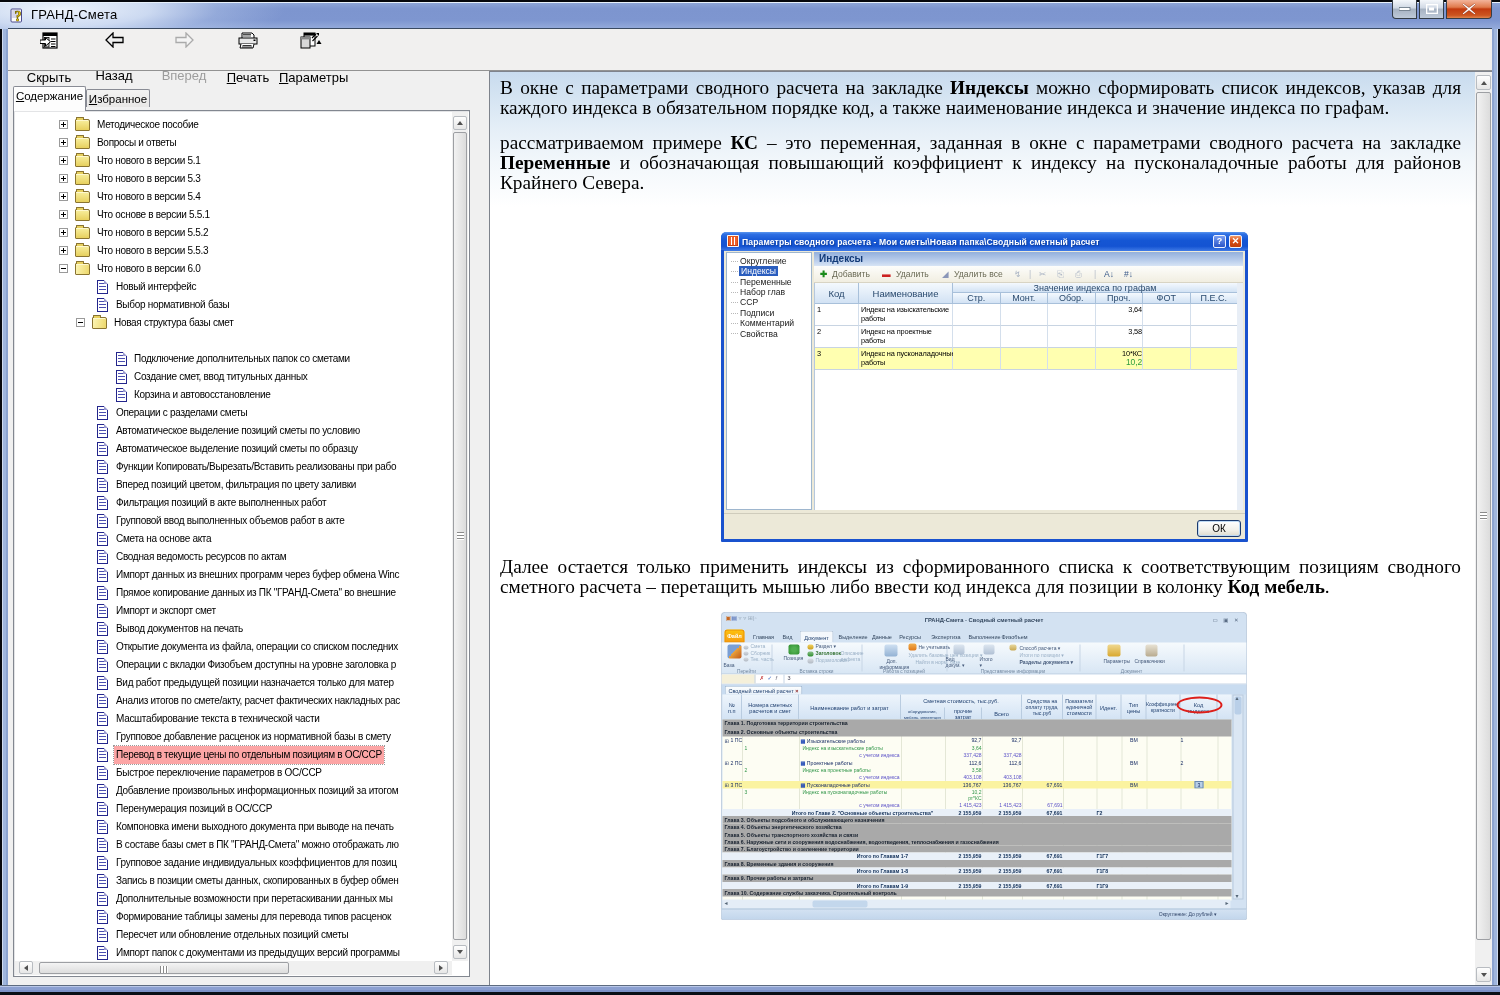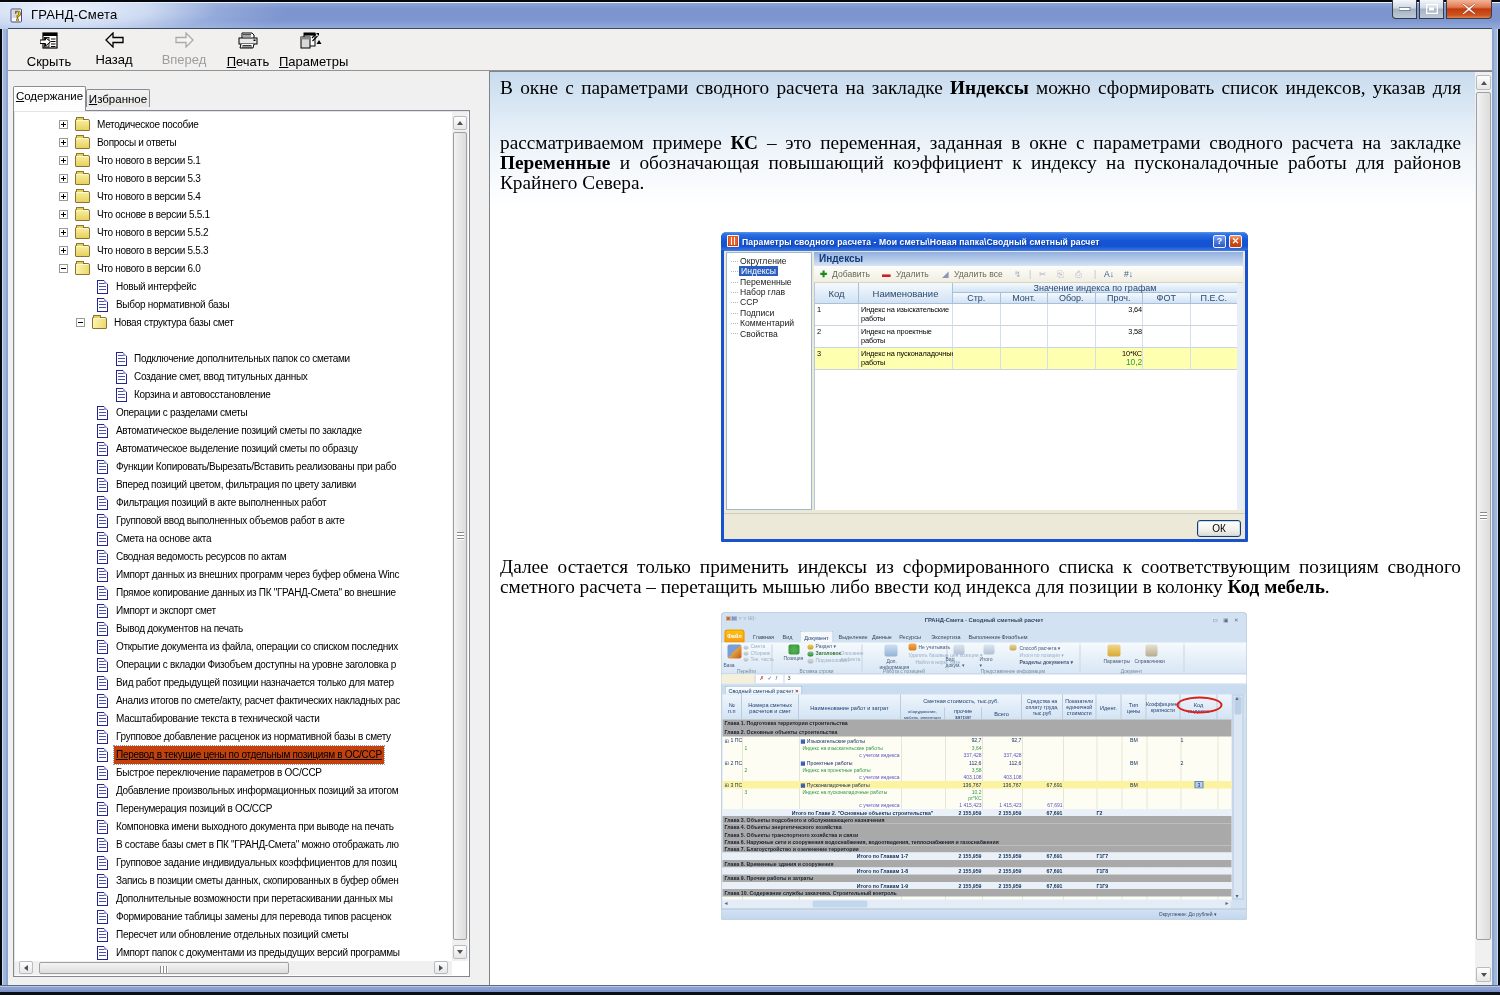--- a/index.html
+++ b/index.html
@@ -22,33 +22,33 @@
 
 #winbtns{position:absolute;right:8px;top:0;height:21px;display:flex}
 .wbtn{height:19px;border:1px solid #343c46;border-top:none;position:relative;background:linear-gradient(to bottom,#f4f7fb 0%,#cfd8e4 45%,#a6b2c2 50%,#bec9d8 100%)}
 .wbtn.min{width:25px;border-radius:0 0 0 4px;margin-right:2px}
 .wbtn.max{width:25px;margin-right:2px}
 .wbtn.close{width:46px;border-radius:0 0 4px 0;background:linear-gradient(to bottom,#f3b49b 0%,#e07a4c 40%,#c23a0f 50%,#cc5520 85%,#e0854e 100%)}
 .wbtn .glyph{position:absolute;left:50%;top:50%;transform:translate(-50%,-50%)}
 
 #toolbar{position:absolute;left:8px;right:8px;top:29px;height:42px;background:#f1f0ef;border-bottom:1px solid #929292}
 .tbtn{position:absolute;top:3px;text-align:center;color:#000;font-size:13px}
-.tbtn .lbl{display:block;margin-top:1px}
+.tbtn .lbl{display:block;margin-top:17px}
 .tbtn.dis{color:#9d9d9d}
 .u{text-decoration:underline}
 
 #tabs{position:absolute;left:13px;top:86px;height:21px}
 .tab{position:absolute;top:0;height:21px;border:1px solid #898c95;border-bottom:none;font-size:11.5px;color:#000;padding:3px 0 0 0;text-align:center;border-radius:2px 2px 0 0}
 .tab.active{background:#fdfdfd;z-index:3;height:25px;box-shadow:inset 1px 1px 0 #fff}
 .tab.inactive{background:linear-gradient(#f3f3f2,#e8e7e6);top:3px;height:18px;z-index:1}
 #treebox{position:absolute;left:13px;top:110px;width:457px;height:867px;background:#fff;border:1px solid #828790;box-shadow:inset 1px 1px 0 #e3e4e6}
 #treeview{position:absolute;left:2px;top:2px;right:17px;bottom:16px;overflow:hidden;background:#fff}
 .trow{position:absolute;left:16px;height:18px;width:100%;font-size:10px;letter-spacing:-0.3px;white-space:nowrap}
 .tlabel{position:absolute;top:0px;line-height:18px;color:#000;padding:0 2px}
-.tlabel.sel{background:#c2410c;text-decoration:underline;outline:1px dotted #9a9a9a}
+.tlabel.sel{background:#fca5a5;outline:1px dotted #9a9a9a}
 .ebox{position:absolute;top:4px;width:9px;height:9px;background:#fff;border:1px solid #9a9a9a}
 .ebox:before,.ebox:after{content:"";position:absolute;background:#000}
 .ebox:before{left:1px;right:1px;top:3px;height:1px}
 .ebox.plus:after{top:1px;bottom:1px;left:3px;width:1px}
 .fold,.fold-open{position:absolute;top:3px;width:15px;height:12px;background:linear-gradient(#f8ef9e,#e7d05e);border:1px solid #8a7430;border-radius:1px 2px 1px 1px;box-shadow:inset 0 1px 0 #fdf8cf}
 .fold:before,.fold-open:before{content:"";position:absolute;left:0px;top:-3px;width:6px;height:2px;background:#e7d05e;border:1px solid #8a7430;border-bottom:none;border-radius:1px 1px 0 0}
 .fold-open{background:linear-gradient(105deg,#fdf6b6,#ecd76a)}
 .doc{position:absolute;top:2px;width:11px;height:14px;background:#fff;border:1px solid #23258c}
 .doc:before{content:"";position:absolute;left:1px;top:2px;width:7px;height:9px;
  background:repeating-linear-gradient(to bottom,#4a4eb0 0 1px,transparent 1px 3px)}
@@ -230,21 +230,21 @@
 <div class="trow" style="top:273px">
         <span class="doc" style="left:84px"></span>
         <span class="tlabel" style="left:100px">Корзина и автовосстановление</span>
       </div>
 <div class="trow" style="top:291px">
         <span class="doc" style="left:65px"></span>
         <span class="tlabel" style="left:82px">Операции с разделами сметы</span>
       </div>
 <div class="trow" style="top:309px">
         <span class="doc" style="left:65px"></span>
-        <span class="tlabel" style="left:82px">Автоматическое выделение позиций сметы по закладке</span>
+        <span class="tlabel" style="left:82px">Автоматическое выделение позиций сметы по условию</span>
       </div>
 <div class="trow" style="top:327px">
         <span class="doc" style="left:65px"></span>
         <span class="tlabel" style="left:82px">Автоматическое выделение позиций сметы по образцу</span>
       </div>
 <div class="trow" style="top:345px">
         <span class="doc" style="left:65px"></span>
         <span class="tlabel" style="left:82px">Функции Копировать/Вырезать/Вставить реализованы при рабо</span>
       </div>
 <div class="trow" style="top:363px">
@@ -377,20 +377,21 @@
   <div class="sb-btn" style="top:0px;right:4px;width:14px;height:13px">
         <span class="arr right"></span>
       </div>
  </div>
 </div>
 
 <div id="content">
  <div id="contbg"></div>
  <div class="abs" id="p1" style="left:10px;top:6px;width:961px;font-family:'Liberation Serif',serif;font-size:19.3px">
   <div class="jline">В окне с параметрами сводного расчета на закладке <b>Индексы</b> можно сформировать список индексов, указав для</div>
+  <div class="nline">каждого индекса в обязательном порядке код, а также наименование индекса и значение индекса по графам.</div>
  </div>
  <div class="abs" id="p2" style="left:10px;top:61px;width:961px;font-family:'Liberation Serif',serif;font-size:19.3px">
   <div class="jline">рассматриваемом примере <b>КС</b> – это переменная, заданная в окне с параметрами сводного расчета на закладке</div>
   <div class="jline"><b>Переменные</b> и обозначающая повышающий коэффициент к индексу на пусконаладочные работы для районов</div>
   <div class="nline">Крайнего Севера.</div>
  </div>
  <div class="abs" id="p3" style="left:10px;top:485px;width:961px;font-family:'Liberation Serif',serif;font-size:19.3px">
   <div class="jline">Далее остается только применить индексы из сформированного списка к соответствующим позициям сводного</div>
   <div class="nline">сметного расчета – перетащить мышью либо ввести код индекса для позиции в колонку <b>Код мебель</b>.</div>
  </div>

